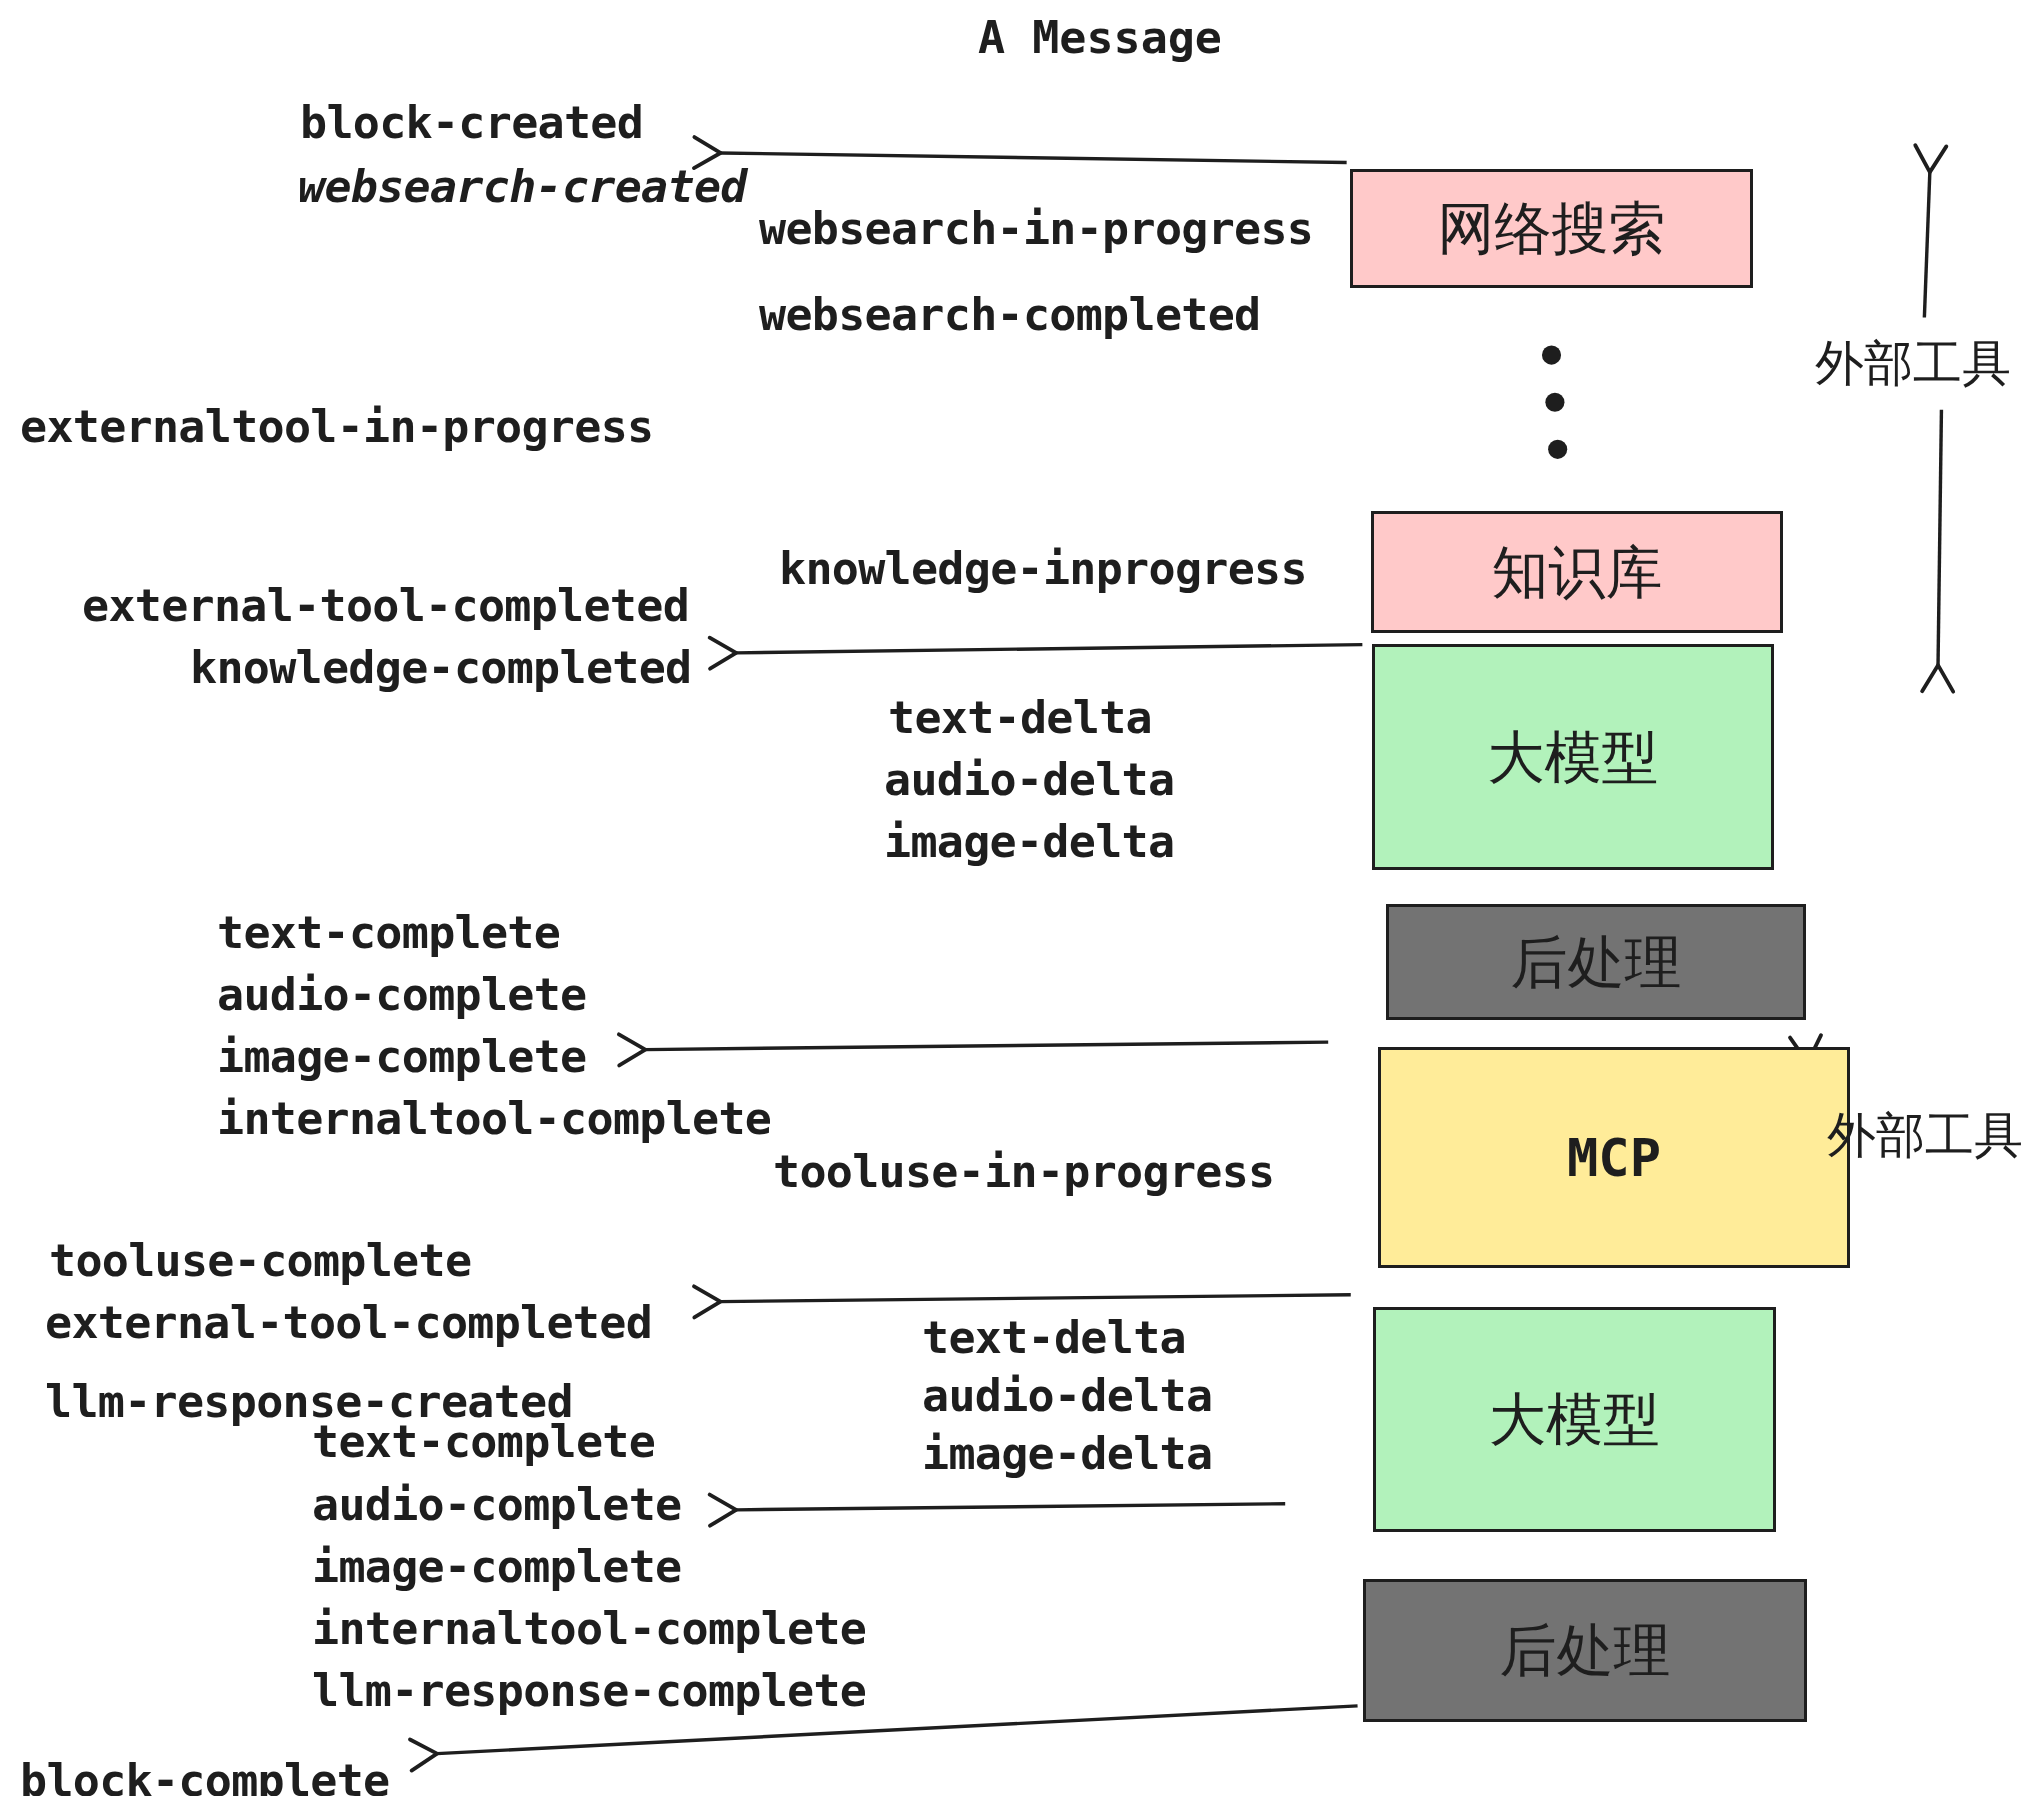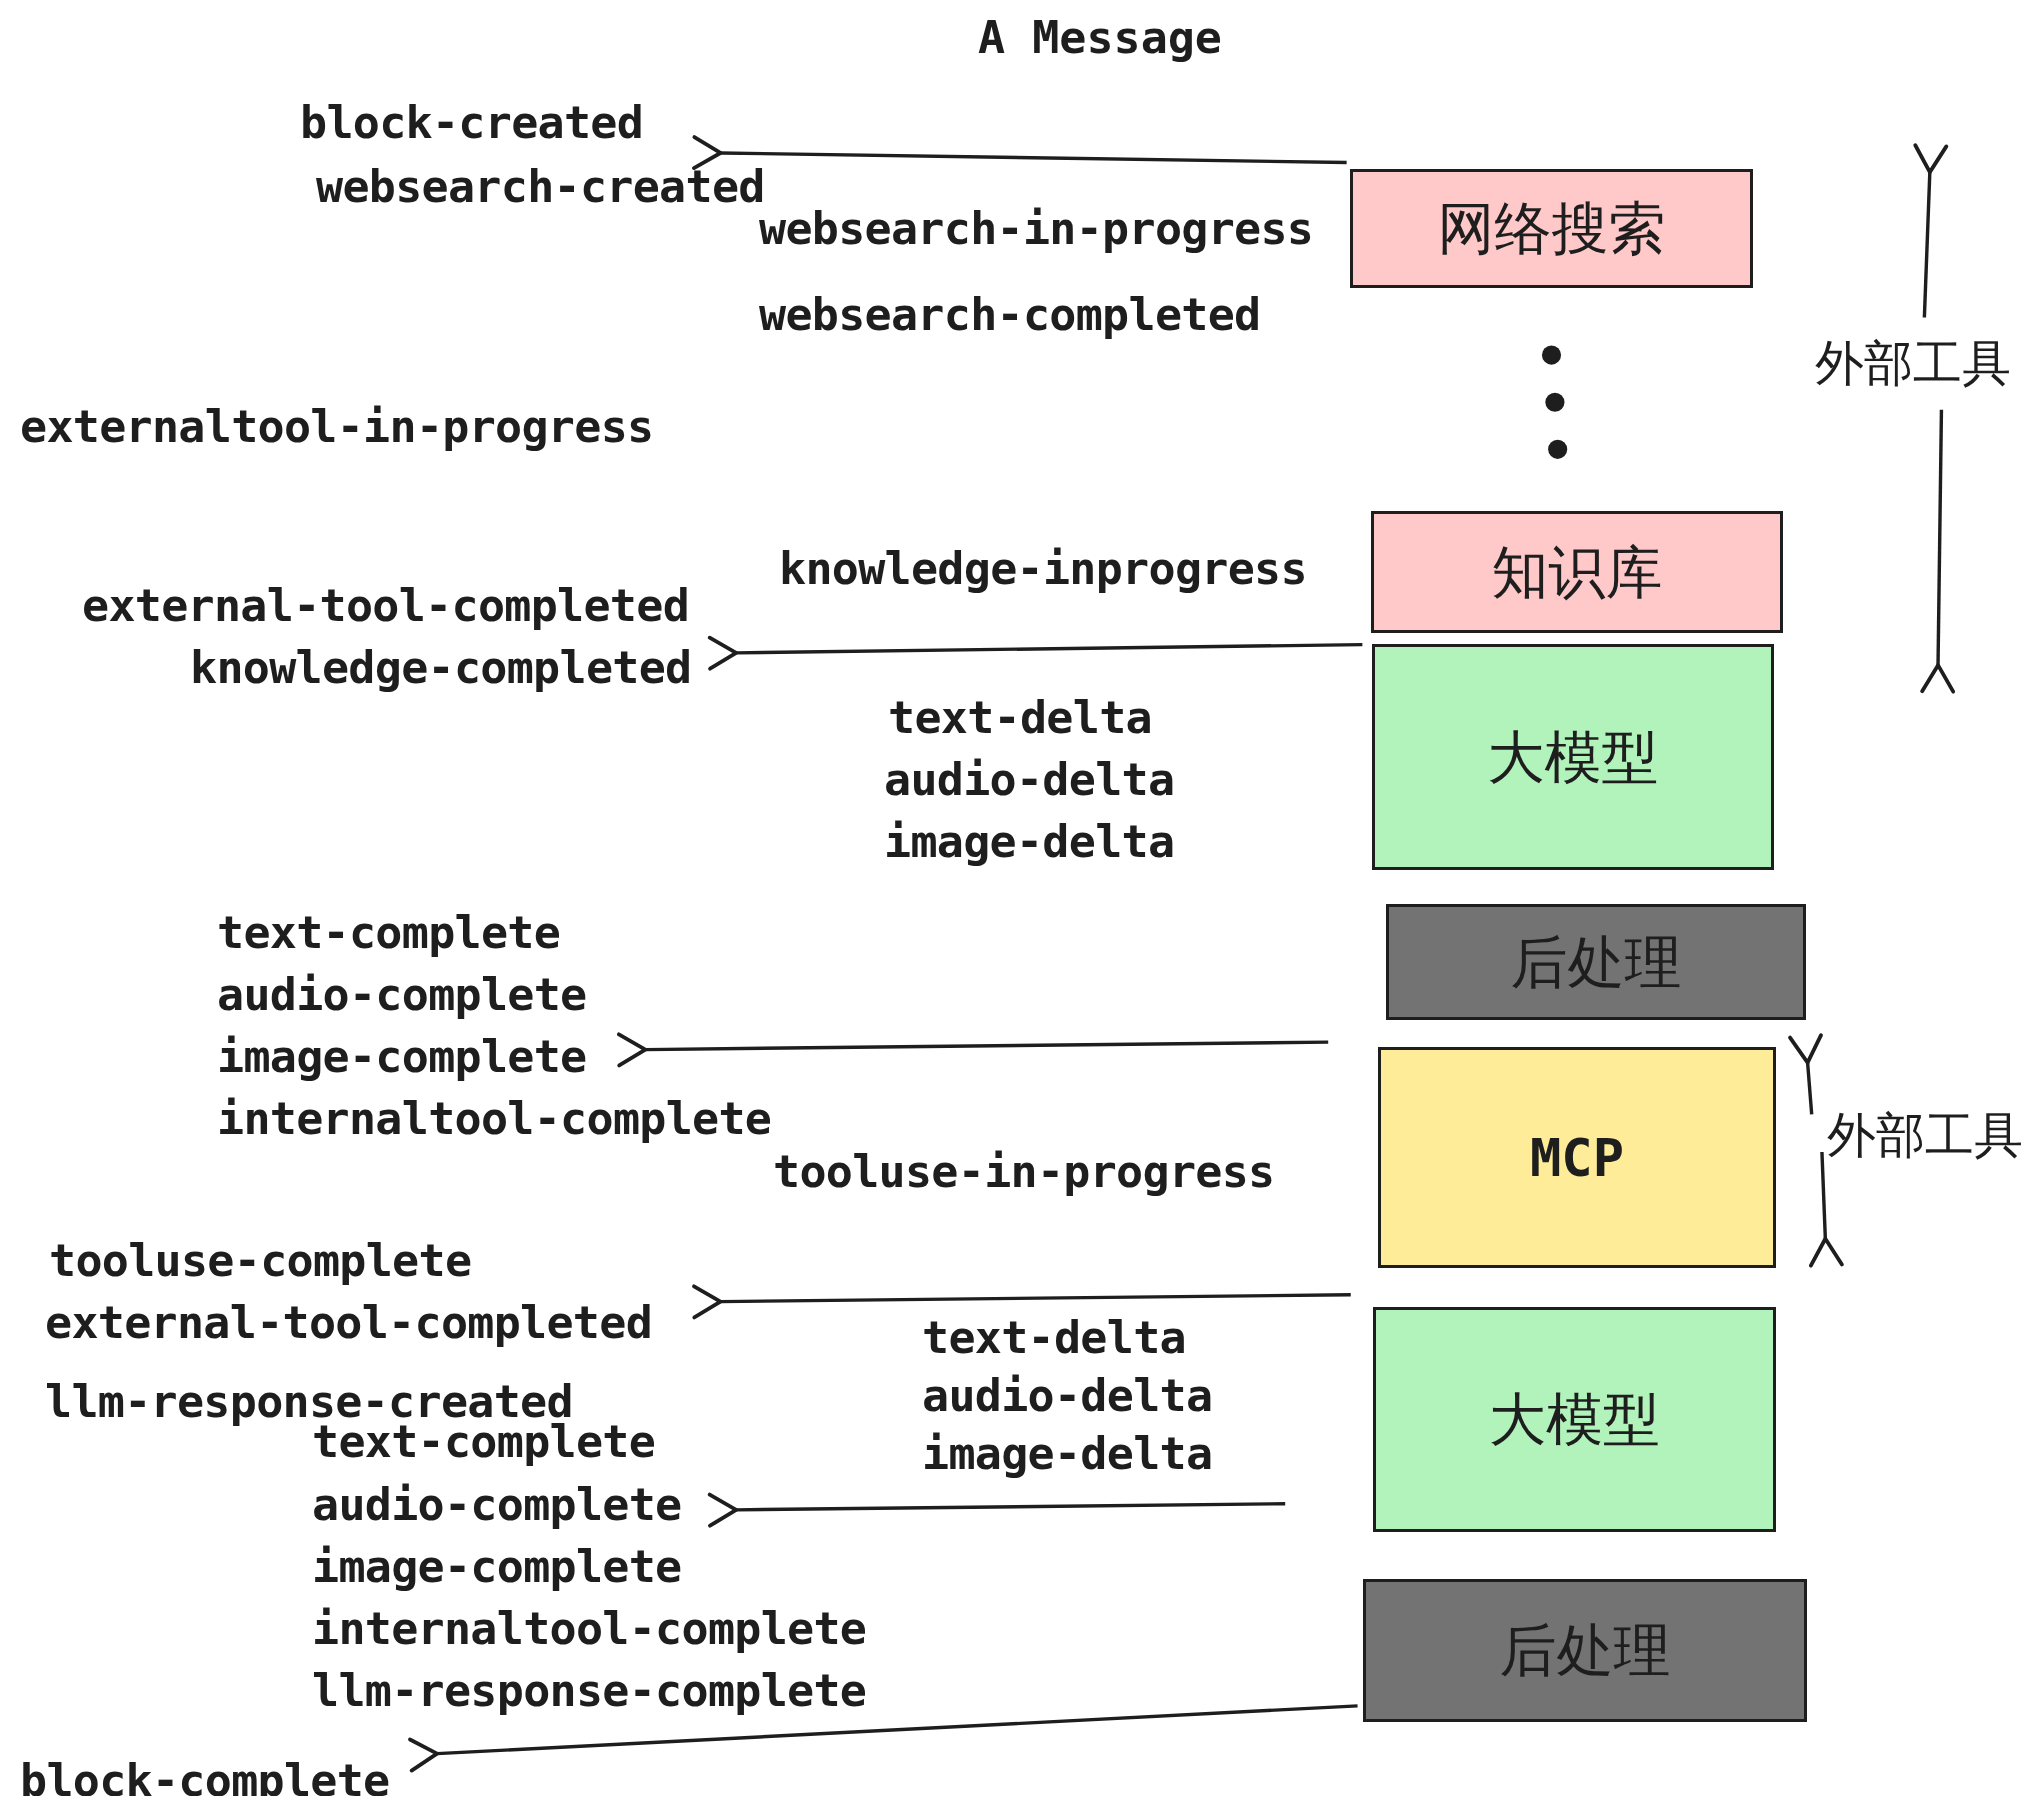--- a/index.html
+++ b/index.html
@@ -102,21 +102,21 @@
     <g fill="#1e1e1e">
       <circle cx="2272" cy="520" r="14"></circle>
       <circle cx="2277" cy="589" r="14"></circle>
       <circle cx="2281" cy="658" r="14"></circle>
     </g>
   </svg>
 
   <div class="title">A Message</div>
 
   <span class="ev" style="left:300px;  top:98px;">block-created</span>
-  <span class="ev" style="left:316px;  top:162px;">websearch-created</span>
+  <span class="ev" style="left:298px;  top:162px;font-style:italic;">websearch-created</span>
   <span class="ev" style="left:759px; top:204px;">websearch-in-progress</span>
   <span class="ev" style="left:759px; top:290px;text-align:right;">websearch-completed</span>
   <span class="ev" style="left:20px;   top:402px;">externaltool-in-progress</span>
   <span class="ev" style="left:779px; top:544px;">knowledge-inprogress</span>
   <span class="ev" style="left:82px;  top:581px;">external-tool-completed</span>
   <span class="ev" style="left:190px;  top:643px;">knowledge-completed</span>
   <span class="ev" style="left:888px; top:693px;">text-delta</span>
   <span class="ev" style="left:884px; top:755px;">audio-delta</span>
   <span class="ev" style="left:884px; top:817px;">image-delta</span>
   <span class="ev" style="left:217px;  top:908px;">text-complete</span>
@@ -146,21 +146,21 @@
   </div>
 
   <div class="box green" style="left:1372px; top:644px;  width:402px; height:226px;">
     <span class="box-label">大模型</span>
   </div>
 
   <div class="box white" style="left:1386px; top:904px; width:420px; height:116px;">
     <span class="box-label">后处理</span>
   </div>
 
-  <div class="box yellow mcp" style="left:1378px; top:1047px; width:398px; height:221px;">
+  <div class="box yellow mcp" style="left:1378px; top:1047px; width:472px; height:221px;">
     <span class="box-label">MCP</span>
   </div>
 
   <div class="box green" style="left:1373px; top:1307px; width:403px; height:225px;">
     <span class="box-label">大模型</span>
   </div>
 
   <div class="box white" style="left:1363px; top:1579px; width:444px; height:143px;">
     <span class="box-label">后处理</span>
   </div>

